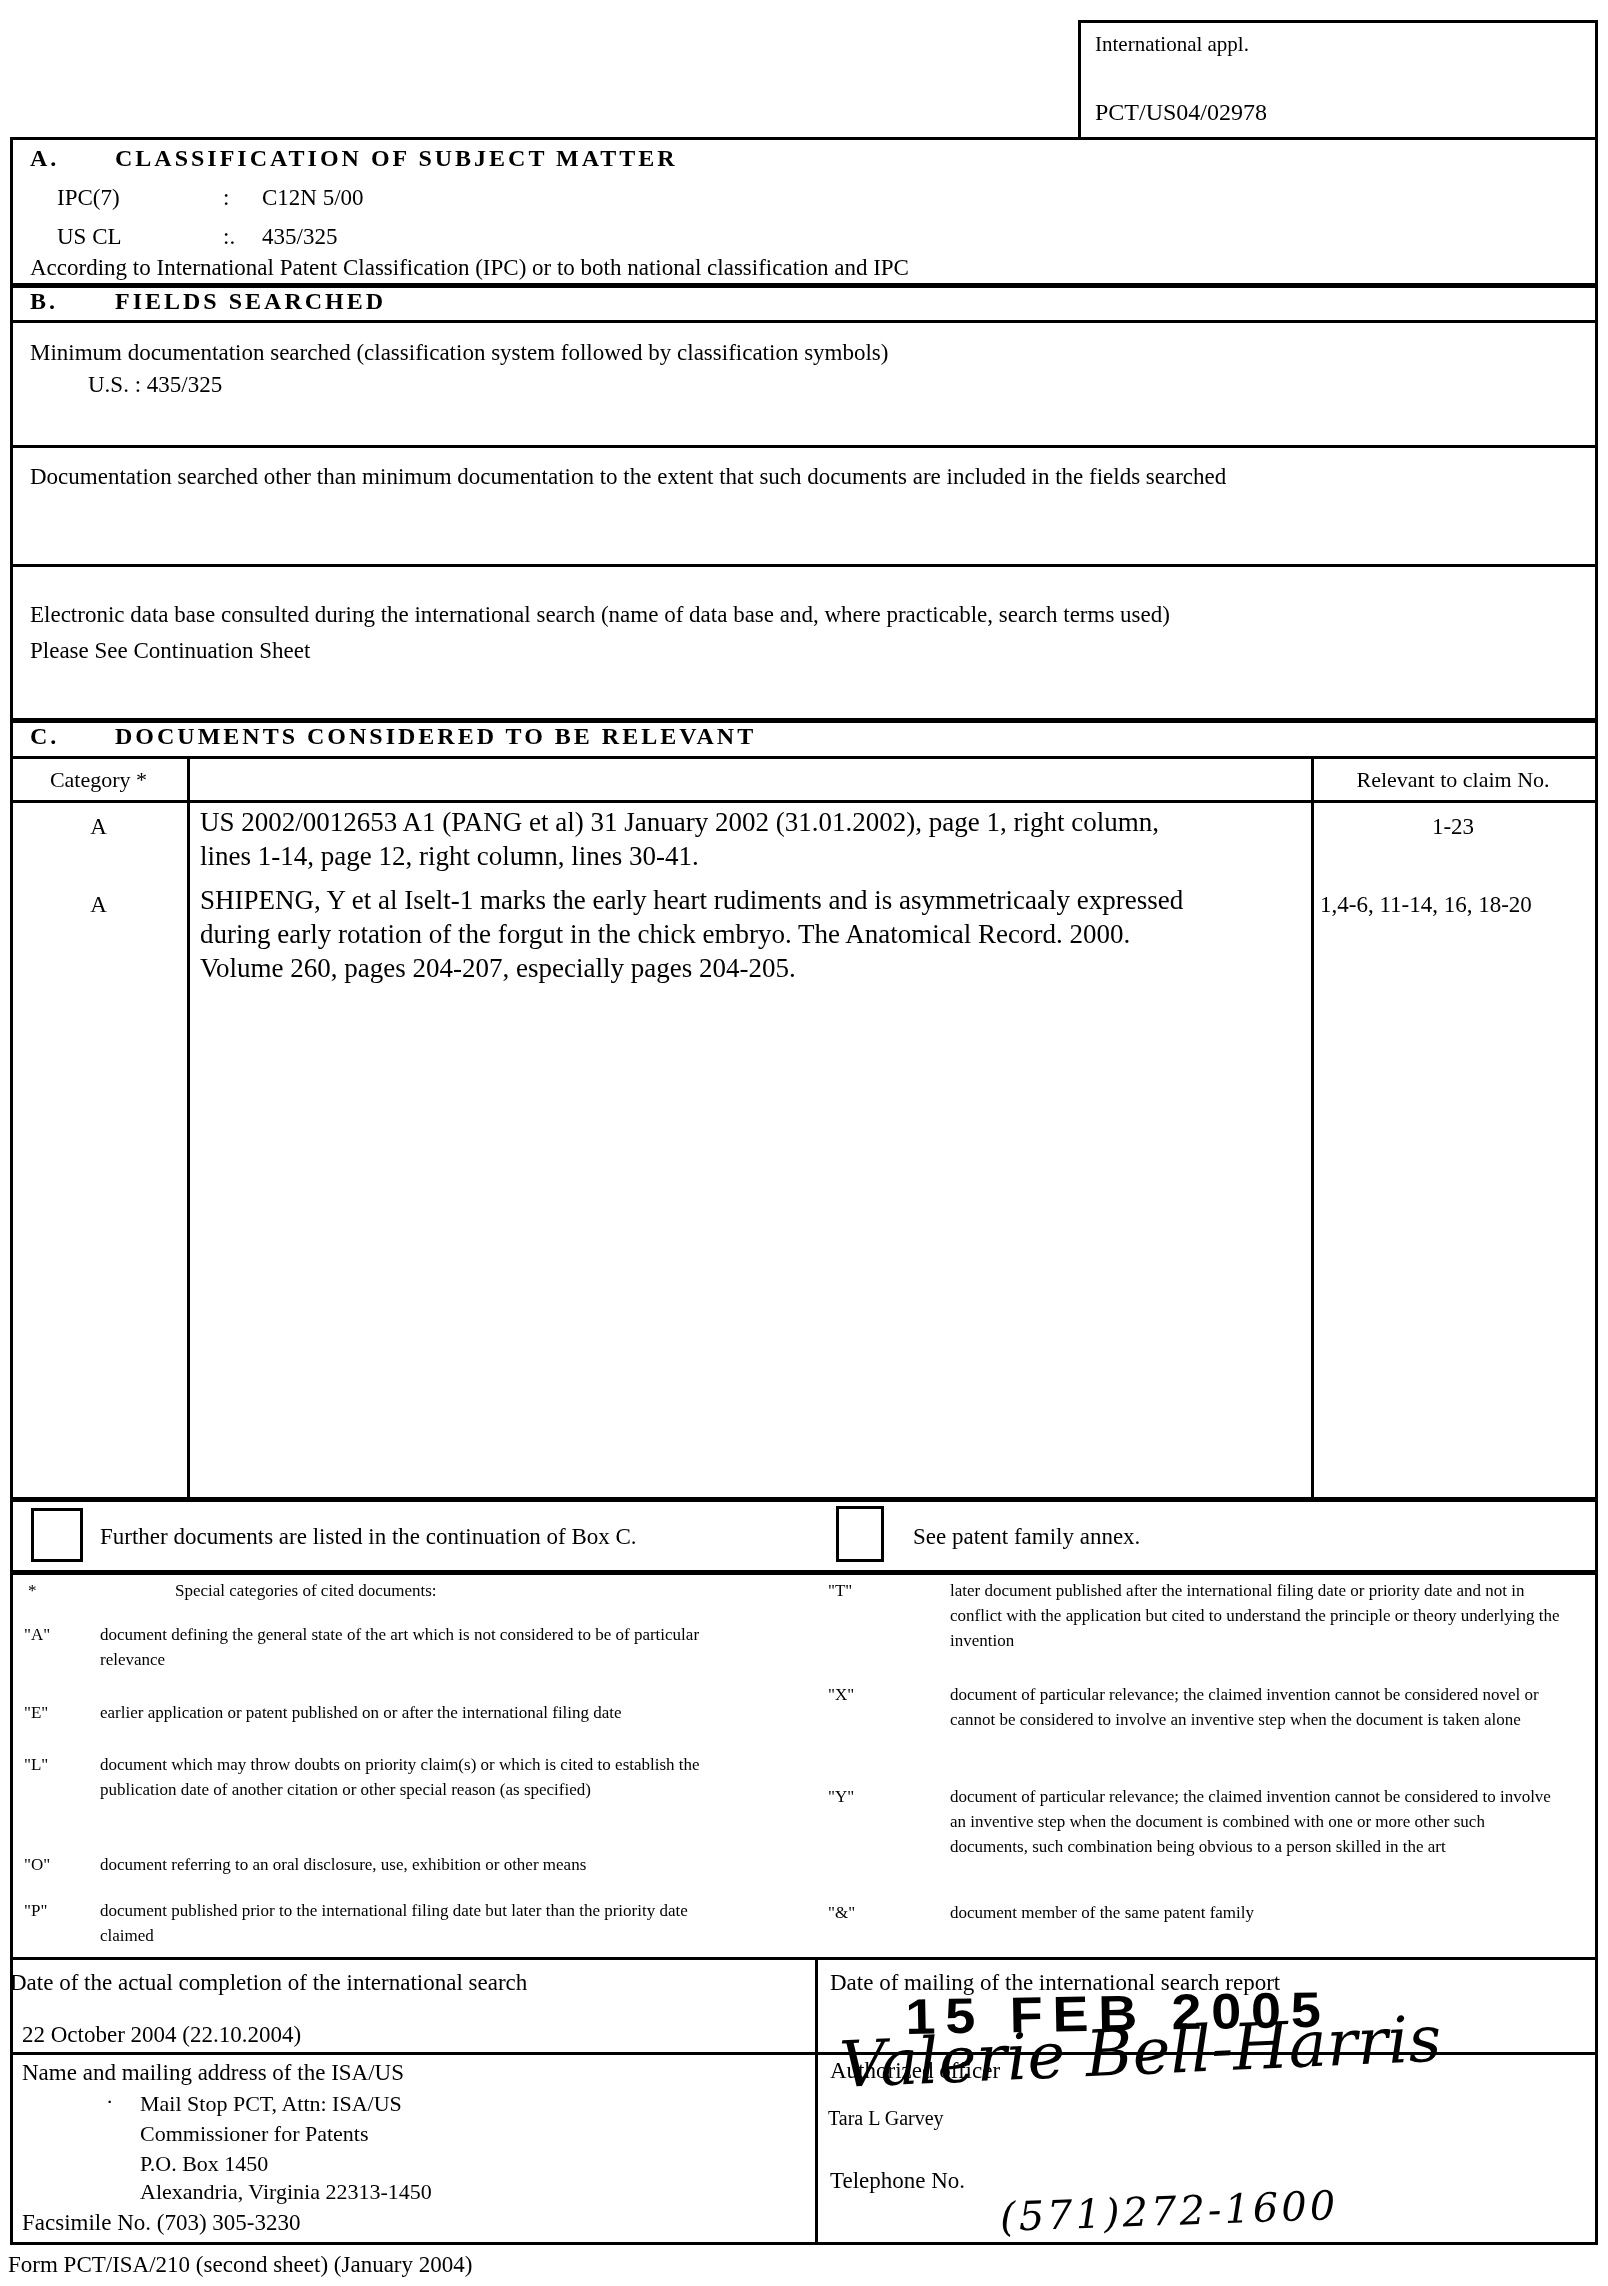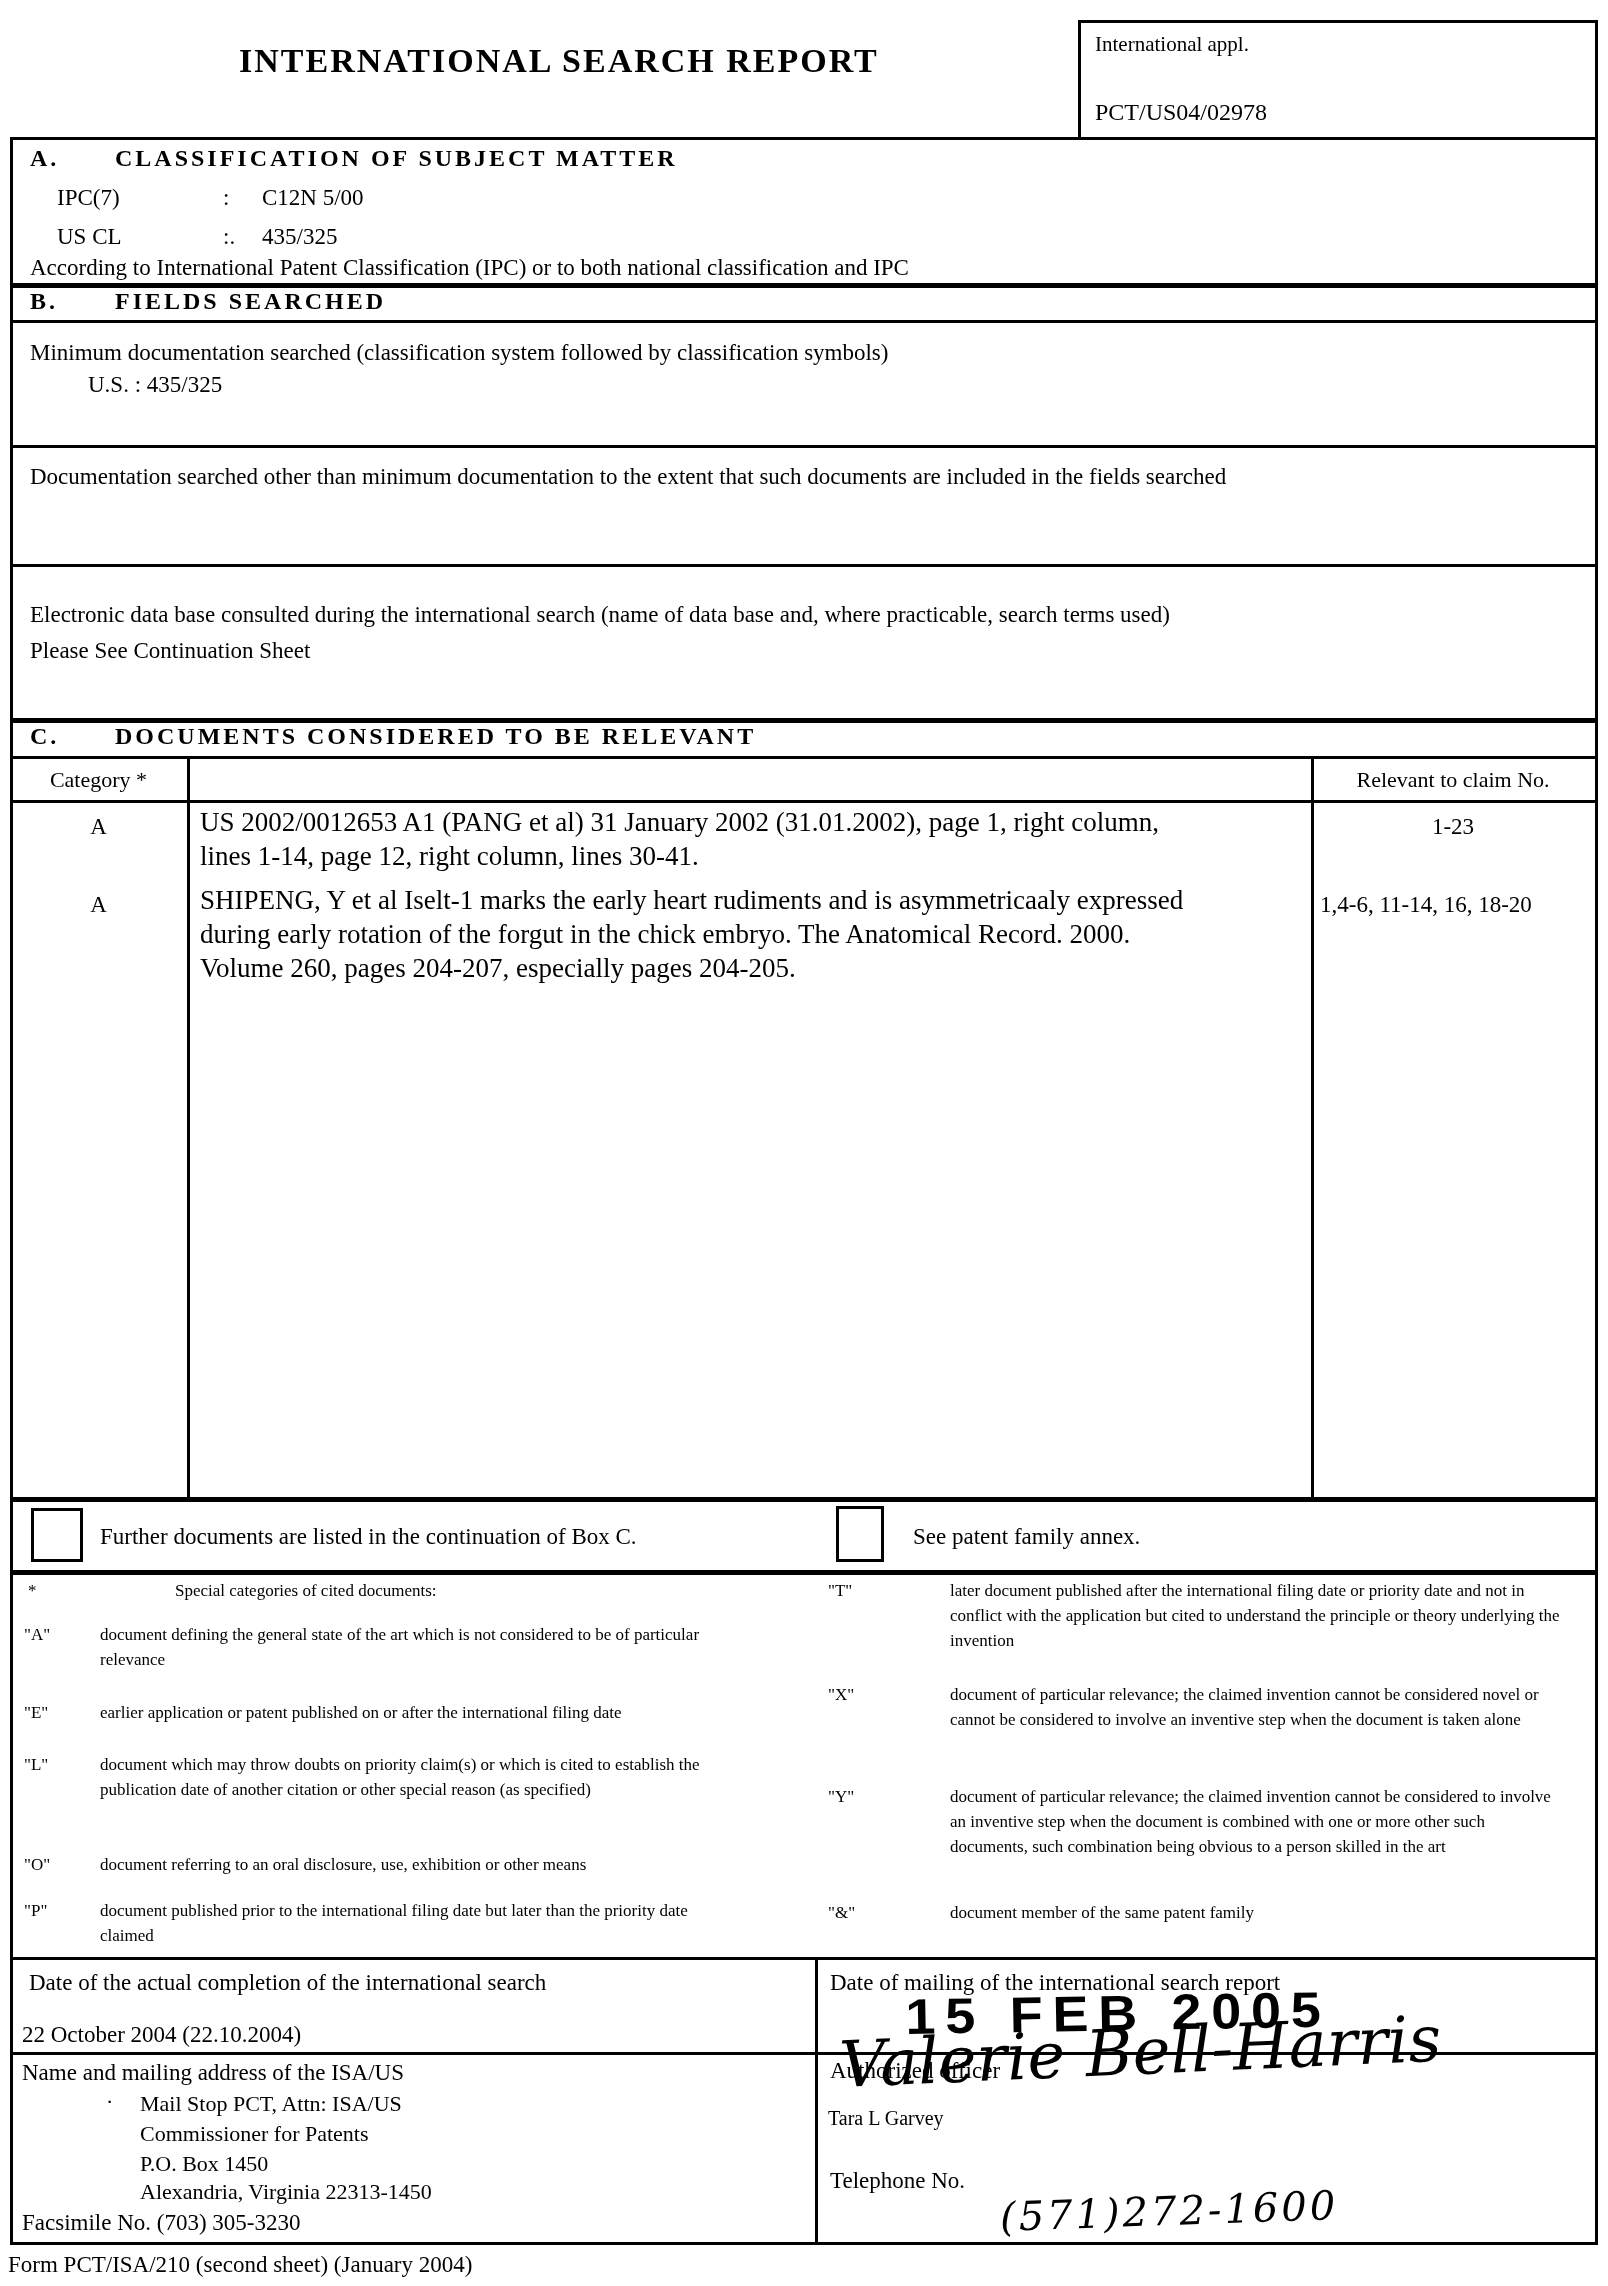--- a/index.html
+++ b/index.html
@@ -28,21 +28,20 @@
   .script{font-family:"DejaVu Serif",serif;font-style:italic;font-size:64px;white-space:nowrap;
           transform:rotate(-2.5deg);transform-origin:left top;z-index:3;}
   .hand{font-family:"DejaVu Serif",serif;font-style:italic;font-size:40px;white-space:nowrap;
         transform:rotate(-2deg);letter-spacing:3px;}
 </style>
 </head>
 <body>
 
 <div class="page">
 
-  <div class="abs title" style="left:239px;top:42px;">INTERNATIONAL SEARCH REPORT</div>
 
   <div class="applbox">
     <div class="abs t21" style="left:14px;top:8px;">International appl.</div>
     <div class="abs" style="left:14px;top:76px;font-size:24px;">PCT/US04/02978</div>
   </div>
 
   <div class="formbox"></div>
 
   <div class="abs heading" style="left:30px;top:145px;">A.</div>
   <div class="abs heading" style="left:115px;top:145px;">CLASSIFICATION OF SUBJECT MATTER</div>
@@ -151,21 +150,21 @@
     </div>
     <div>
       <span class="abs code" style="left:828px;top:1900px;">"&amp;"</span>
       <span class="abs" style="left:950px;top:1900px;width:612px;">document member of the same patent family</span>
     </div>
   </div>
 
   <div class="hline" style="top:1957px;"></div>
   <div class="vline" style="left:815px;top:1957px;height:285px;"></div>
 
-  <div class="abs t23" style="left:29px;top:1968px;">Date of the actual completion of the international search</div>
+  <div class="abs t23" style="left:10px;top:1968px;">Date of the actual completion of the international search</div>
   <div class="abs t23" style="left:22px;top:2020px;">22 October 2004 (22.10.2004)</div>
   <div class="abs t23" style="left:830px;top:1968px;width:740px;">Date of mailing of the international search report</div>
   <div class="abs stamp" style="left:905px;top:1988px;">15 FEB 2005</div>
 
   <div class="hline" style="top:2052px;"></div>
 
   <div class="abs t23" style="left:22px;top:2058px;">Name and mailing address of the ISA/US</div>
   <div class="abs t22" style="left:106px;top:2088px;">·</div>
   <div class="abs t22" style="left:140px;top:2090px;">Mail Stop PCT, Attn: ISA/US</div>
   <div class="abs t22" style="left:140px;top:2120px;">Commissioner for Patents</div>

